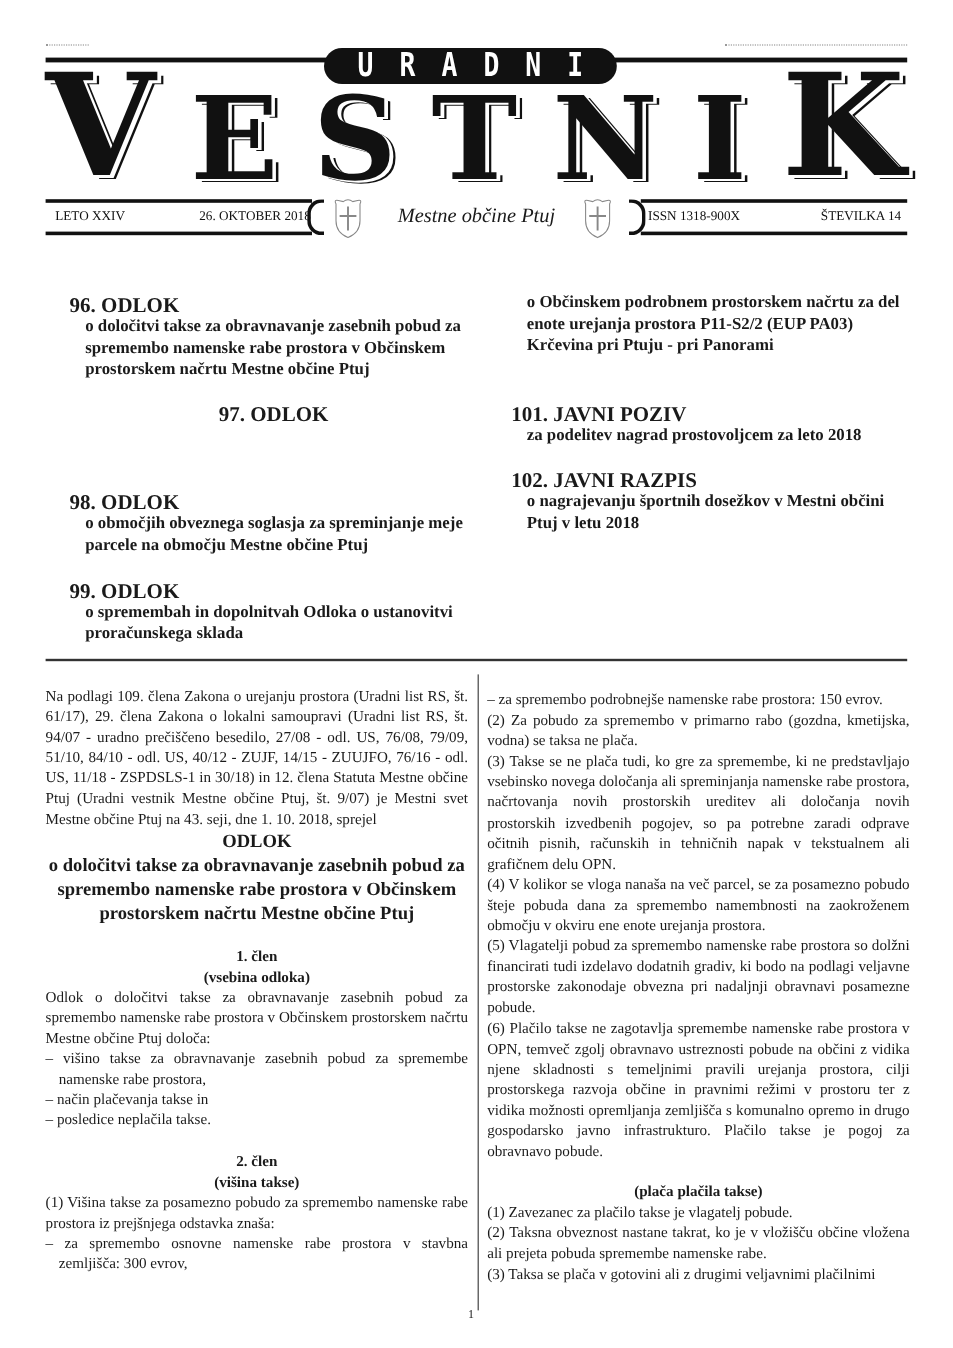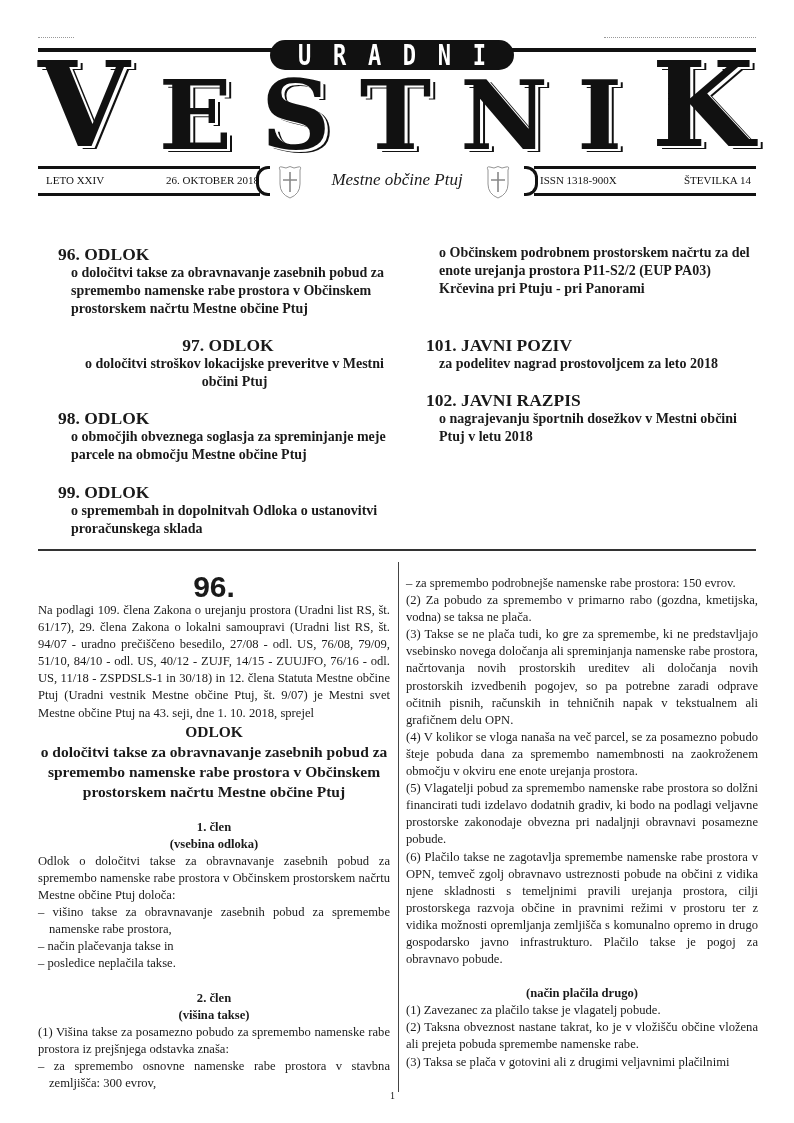--- a/index.html
+++ b/index.html
@@ -87,21 +87,20 @@
   <path d="M4 6 Q2 2 6 3 L10 4 Q14 1 18 4 L22 3 Q26 2 24 6 L24 20 Q24 30 14 34 Q4 30 4 20 Z" fill="none" stroke="#888" stroke-width="0.9"></path>
   <path d="M14 8 L14 28 M7 16 L21 16" stroke="#888" stroke-width="1.6"></path>
 </svg>
 
 <div class="toc-item" style="left:38px;top:244px;width:360px;">
   <div class="toc-head">96. ODLOK</div>
   <div class="toc-desc">o določitvi takse za obravnavanje zasebnih pobud za spremembo namenske rabe prostora v Občinskem prostorskem načrtu Mestne občine Ptuj</div>
 </div>
 <div class="toc-item" style="left:38px;top:335px;width:360px;text-align:center;">
   <div class="toc-head">97. ODLOK</div>
-  <div class="toc-desc">o določitvi stroškov lokacijske preveritve v Mestni občini Ptuj</div>
 </div>
 <div class="toc-item" style="left:38px;top:408px;width:360px;">
   <div class="toc-head">98. ODLOK</div>
   <div class="toc-desc">o območjih obveznega soglasja za spreminjanje meje parcele na območju Mestne občine Ptuj</div>
 </div>
 <div class="toc-item" style="left:38px;top:482px;width:360px;">
   <div class="toc-head">99. ODLOK</div>
   <div class="toc-desc">o spremembah in dopolnitvah Odloka o ustanovitvi proračunskega sklada</div>
 </div>
 
@@ -114,21 +113,20 @@
 </div>
 <div class="toc-item" style="left:406px;top:390px;width:360px;">
   <div class="toc-head">102. JAVNI RAZPIS</div>
   <div class="toc-desc">o nagrajevanju športnih dosežkov v Mestni občini Ptuj v letu 2018</div>
 </div>
 
 <div class="sep-line"></div>
 <div class="col-divider"></div>
 
 <div class="col" style="left:38px;width:352px;">
-  <div class="art-num">96.</div>
   <p>Na podlagi 109. člena Zakona o urejanju prostora (Uradni list RS, št. 61/17), 29. člena Zakona o lokalni samoupravi (Uradni list RS, št. 94/07 - uradno prečiščeno besedilo, 27/08 - odl. US, 76/08, 79/09, 51/10, 84/10 - odl. US, 40/12 - ZUJF, 14/15 - ZUUJFO, 76/16 - odl. US, 11/18 - ZSPDSLS-1 in 30/18) in 12. člena Statuta Mestne občine Ptuj (Uradni vestnik Mestne občine Ptuj, št. 9/07) je Mestni svet Mestne občine Ptuj na 43. seji, dne 1. 10. 2018, sprejel</p>
   <div class="decree-title">ODLOK</div>
   <div class="decree-sub">o določitvi takse za obravnavanje zasebnih pobud za spremembo namenske rabe prostora v Občinskem prostorskem načrtu Mestne občine Ptuj</div>
   <div class="gap"></div>
   <div class="center-b">1. člen</div>
   <div class="center-b">(vsebina odloka)</div>
   <p>Odlok o določitvi takse za obravnavanje zasebnih pobud za spremembo namenske rabe prostora v Občinskem prostorskem načrtu Mestne občine Ptuj določa:</p>
   <p class="bullet">– višino takse za obravnavanje zasebnih pobud za spremembe namenske rabe prostora,</p>
   <p class="bullet">– način plačevanja takse in</p>
   <p class="bullet">– posledice neplačila takse.</p>
@@ -140,19 +138,19 @@
 </div>
 
 <div class="col" style="left:406px;width:352px;top:575px;">
   <p class="bullet">– za spremembo podrobnejše namenske rabe prostora: 150 evrov.</p>
   <p>(2) Za pobudo za spremembo v primarno rabo (gozdna, kmetijska, vodna) se taksa ne plača.</p>
   <p>(3) Takse se ne plača tudi, ko gre za spremembe, ki ne predstavljajo vsebinsko novega določanja ali spreminjanja namenske rabe prostora, načrtovanja novih prostorskih ureditev ali določanja novih prostorskih izvedbenih pogojev, so pa potrebne zaradi odprave očitnih pisnih, računskih in tehničnih napak v tekstualnem ali grafičnem delu OPN.</p>
   <p>(4) V kolikor se vloga nanaša na več parcel, se za posamezno pobudo šteje pobuda dana za spremembo namembnosti na zaokroženem območju v okviru ene enote urejanja prostora.</p>
   <p>(5) Vlagatelji pobud za spremembo namenske rabe prostora so dolžni financirati tudi izdelavo dodatnih gradiv, ki bodo na podlagi veljavne prostorske zakonodaje obvezna pri nadaljnji obravnavi posamezne pobude.</p>
   <p>(6) Plačilo takse ne zagotavlja spremembe namenske rabe prostora v OPN, temveč zgolj obravnavo ustreznosti pobude na občini z vidika njene skladnosti s temeljnimi pravili urejanja prostora, cilji prostorskega razvoja občine in pravnimi režimi v prostoru ter z vidika možnosti opremljanja zemljišča s komunalno opremo in drugo gospodarsko javno infrastrukturo. Plačilo takse je pogoj za obravnavo pobude.</p>
   <div class="gap"></div>
-  <div class="center-b">(način plačila drugo)</div>
+  <div class="center-b">(plača plačila takse)</div>
   <p>(1) Zavezanec za plačilo takse je vlagatelj pobude.</p>
   <p>(2) Taksna obveznost nastane takrat, ko je v vložišču občine vložena ali prejeta pobuda spremembe namenske rabe.</p>
   <p>(3) Taksa se plača v gotovini ali z drugimi veljavnimi plačilnimi</p>
 </div>
 
 <div class="page-num">1</div>
 
 </body></html>

